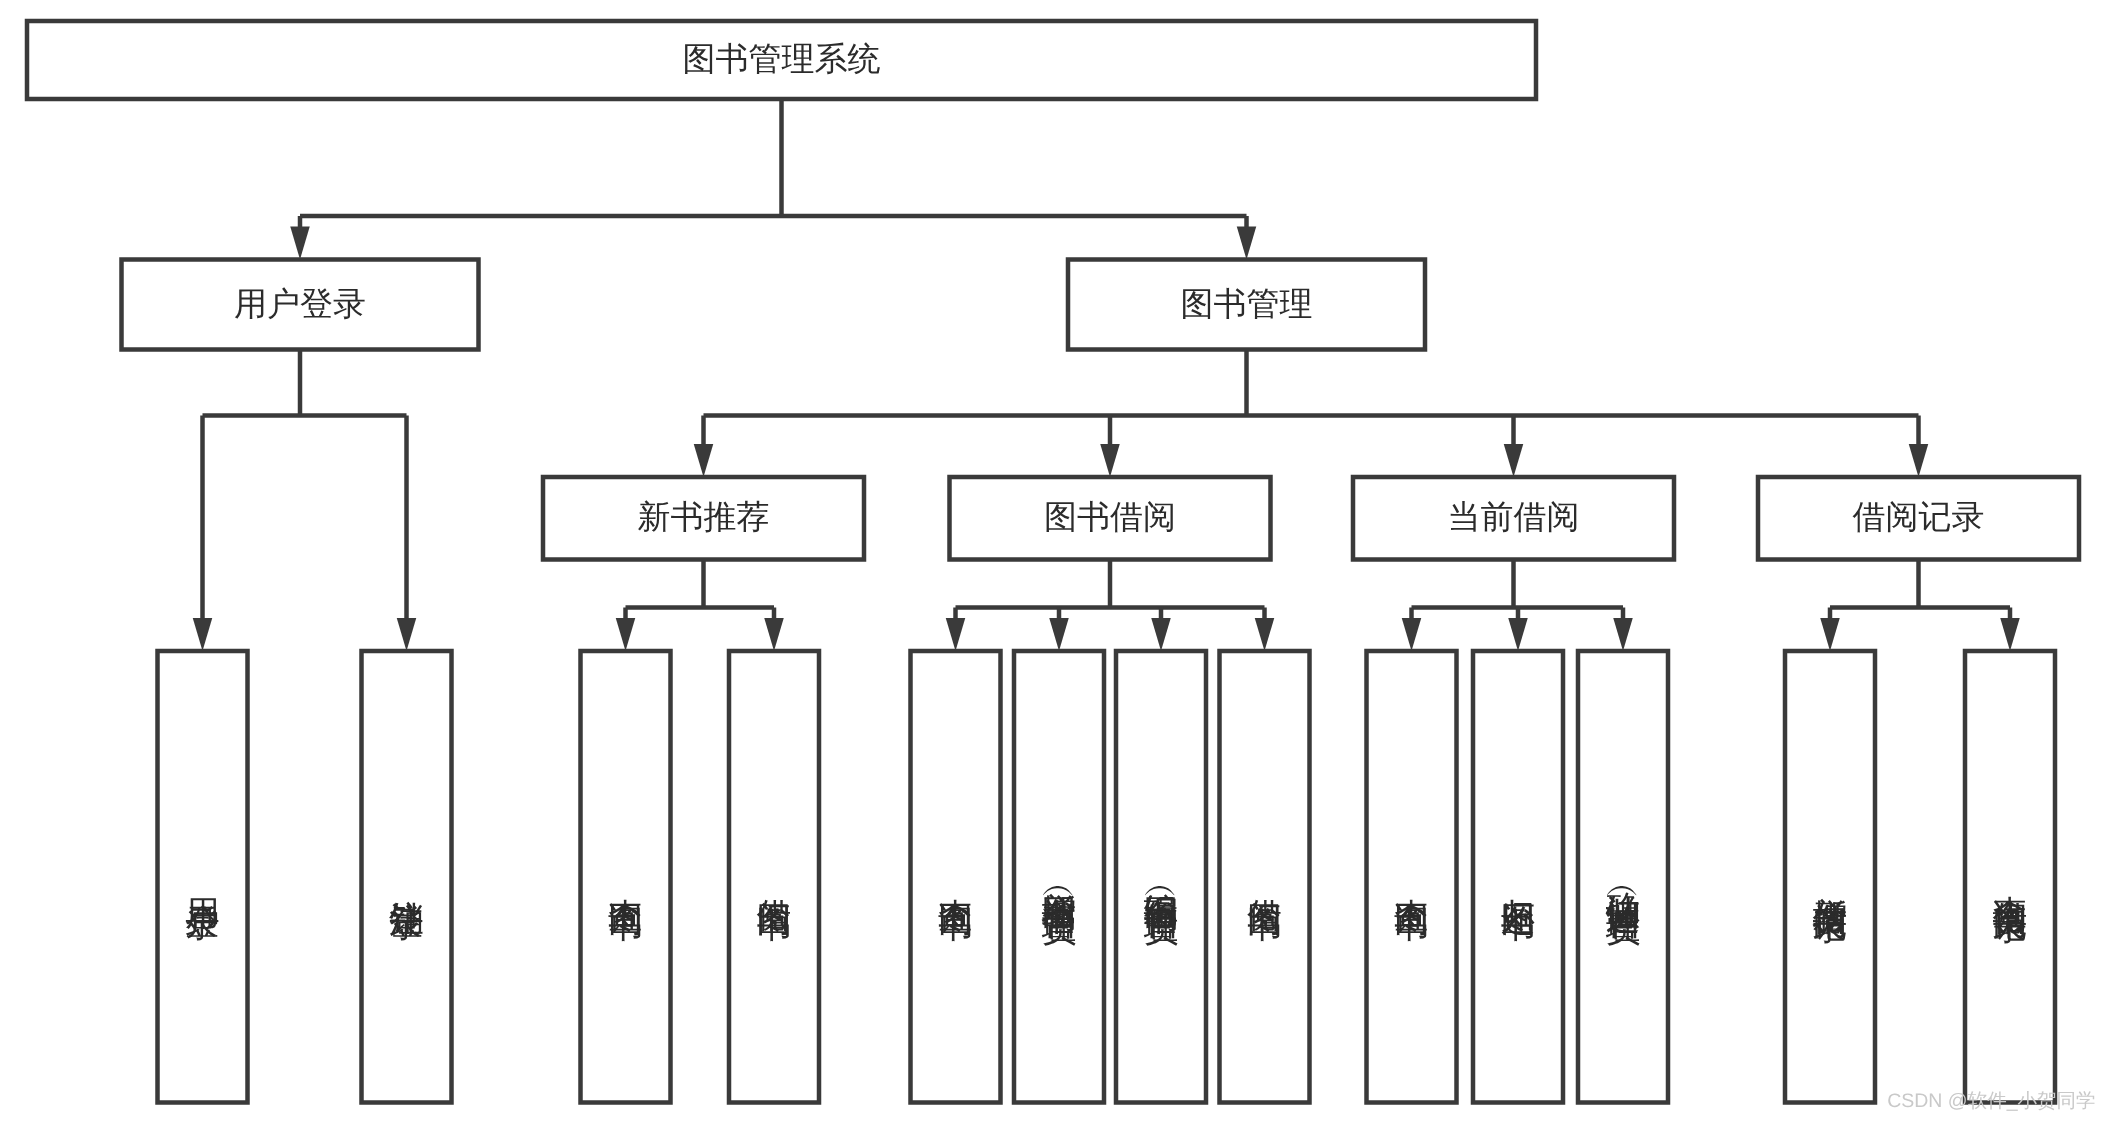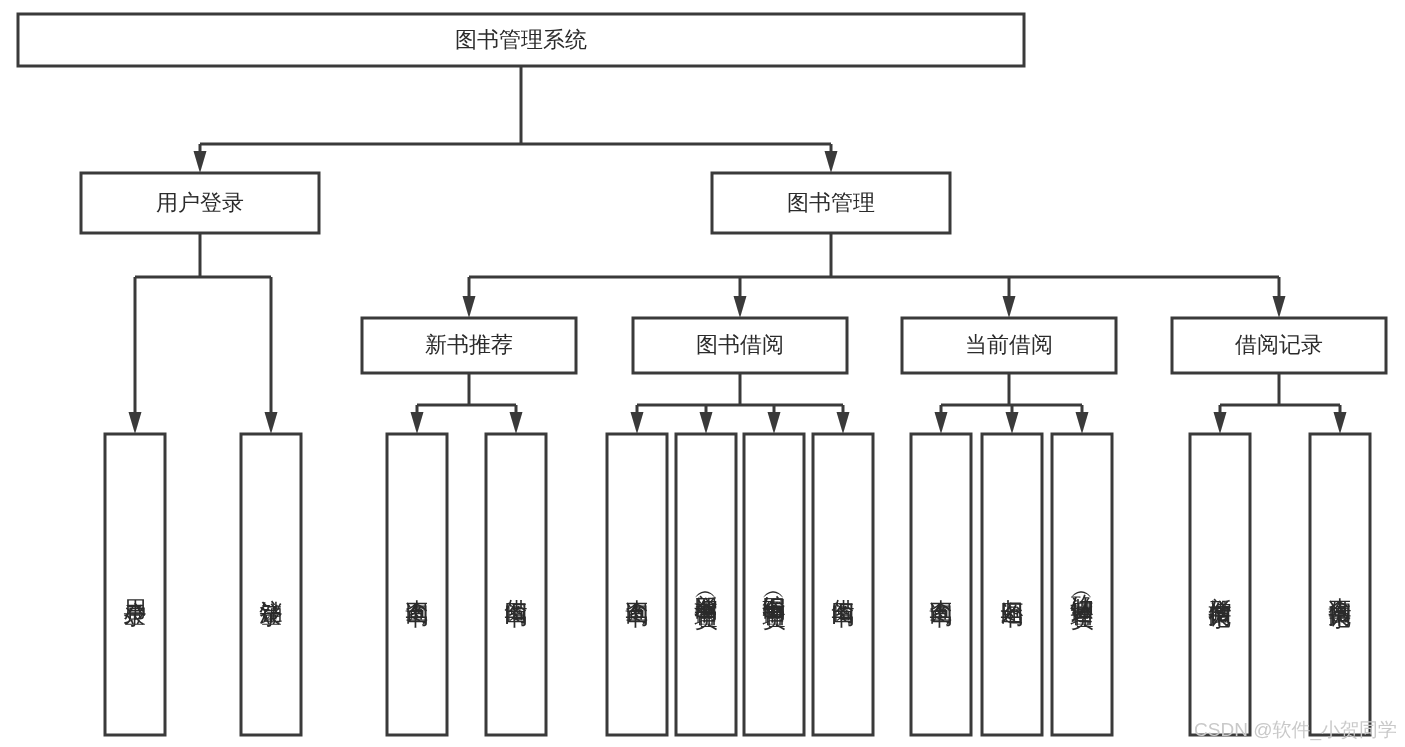--- a/index.html
+++ b/index.html
@@ -63,21 +63,21 @@
     letter-spacing: 2px;
     white-space: nowrap;
     pointer-events: none;
   }
   .watermark {
     position: absolute;
     right: 8px;
     bottom: 4px;
     color: #c9c9c9;
     font-family: "Liberation Sans", "DejaVu Sans", sans-serif;
-    font-size: 19px;
+    font-size: 13px;
     white-space: nowrap;
     user-select: none;
   }
 </style>
 </head>
 <body>
 
 <div id="diagram-root">
   <svg id="diagram-svg" viewBox="0 0 1405 747">
     <g id="connectors-layer">

